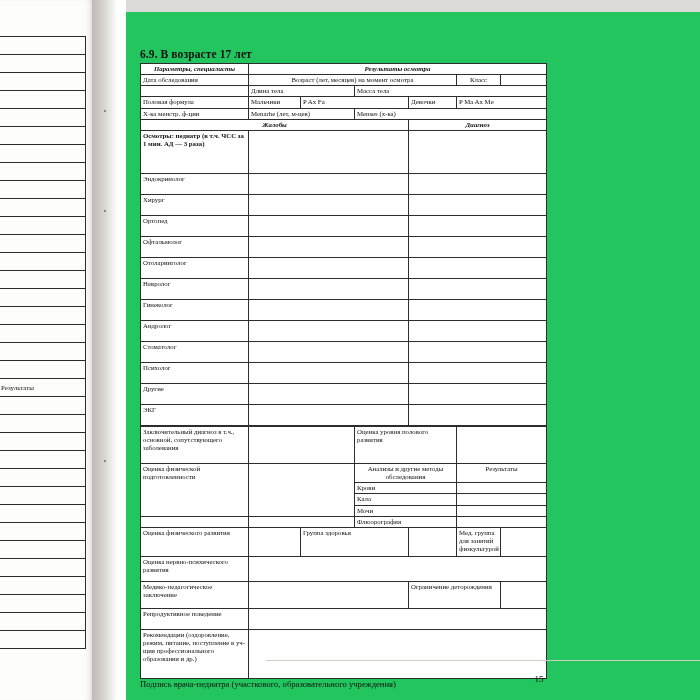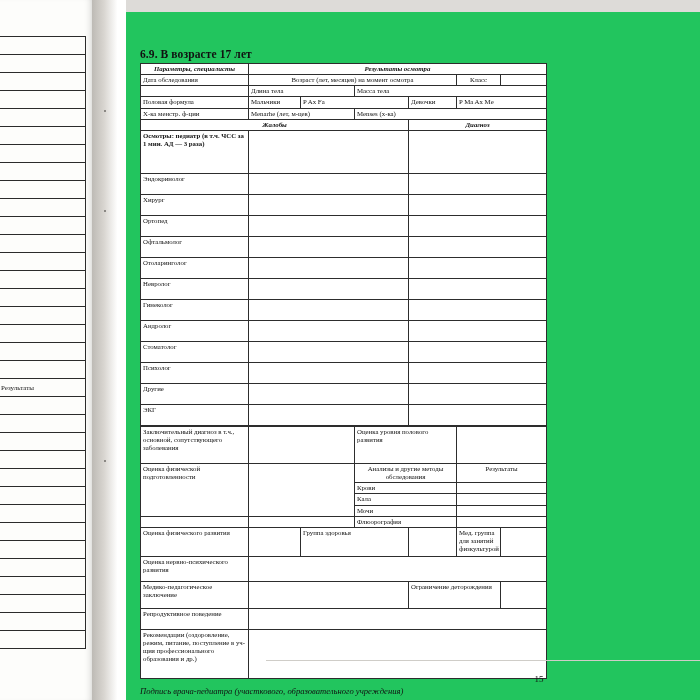--- a/index.html
+++ b/index.html
@@ -34,21 +34,21 @@
     color:#111;
     padding:1px 2px;
     vertical-align:top;
     line-height:1.2;
     background:#fff;
   }
   td.hdr{text-align:center;font-style:italic;font-weight:bold;font-size:7.2px;}
   td.ctr{text-align:center;}
   td.b{font-weight:bold;}
   .lbl{white-space:normal;}
-  .sig{font-size:8.6px;color:#111;margin-top:7px;font-style:italic;}
+  .sig{font-size:8.6px;color:#111;}
   .sig-lines{margin-top:16px;display:flex;gap:26px;padding-left:6px;}
   .sig-lines .ln{border-bottom:1px solid #333;width:120px;height:1px;}
   .pagenum{
     position:absolute;left:126px;top:662px;width:574px;text-align:center;
     font-size:9px;color:#111;
   }
   .rule{position:absolute;left:140px;top:648px;width:546px;border-top:1px solid #cfcdc8;}
   .marks{position:absolute;left:104px;top:0;width:6px;height:700px;}
   .mark{position:absolute;left:0;width:2px;height:2px;background:#6f6d69;border-radius:50%;}
 </style>

